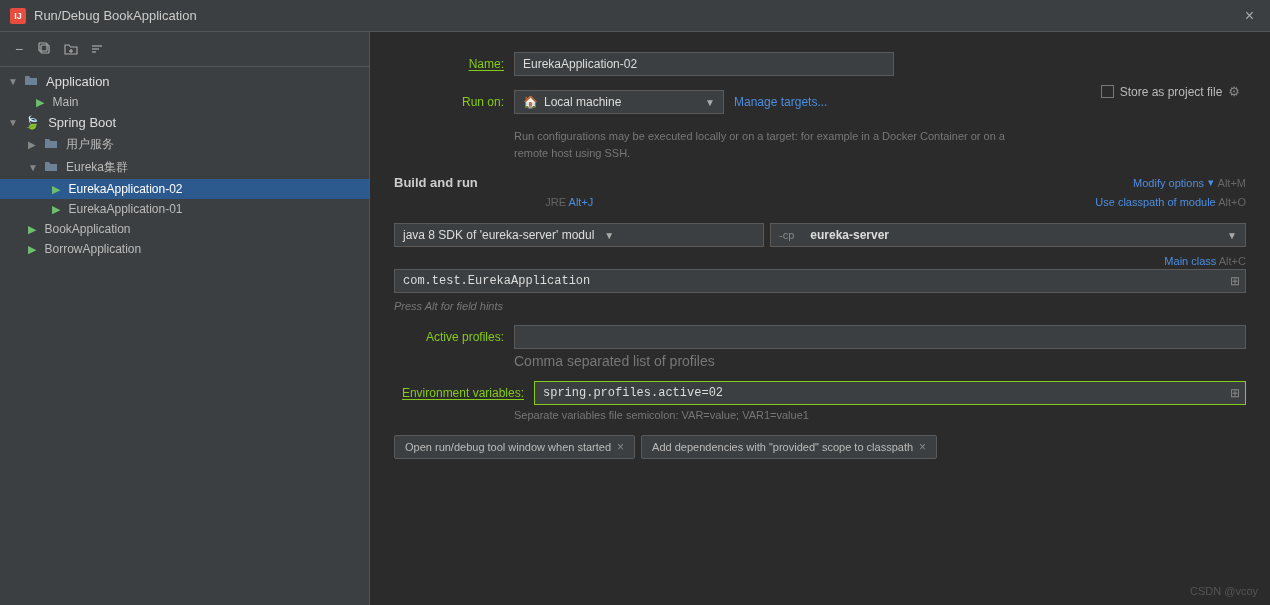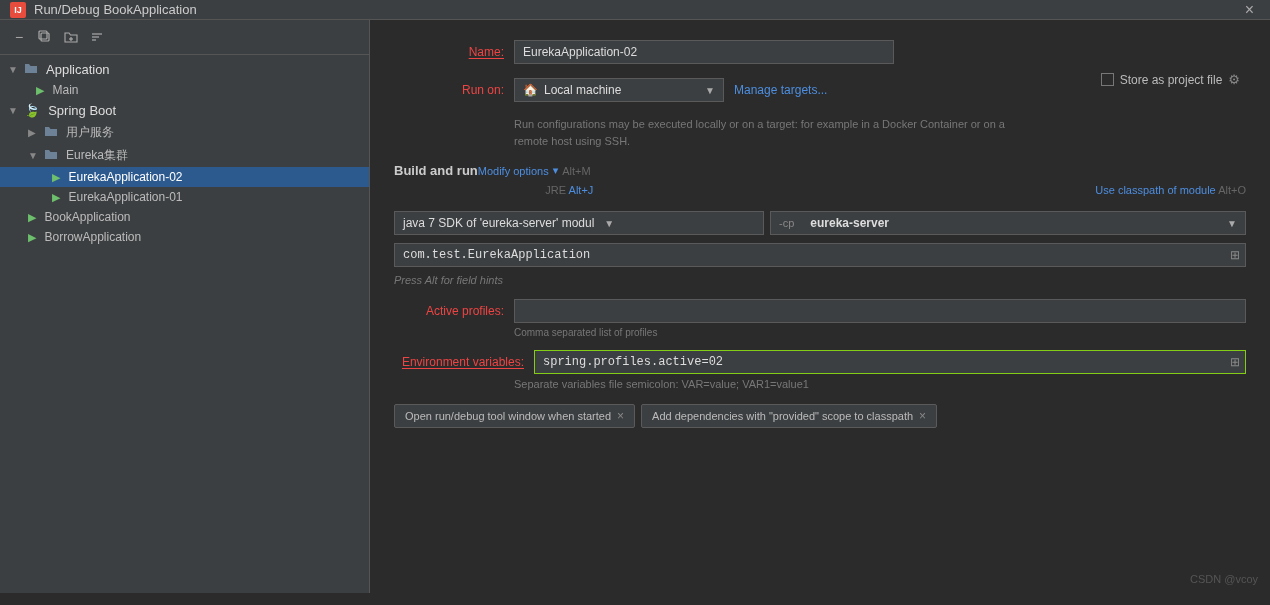--- a/index.html
+++ b/index.html
@@ -7,21 +7,21 @@
       background: #2b2b2b;
       color: #bbb;
       font-family: 'Segoe UI', Arial, sans-serif;
       font-size: 12px;
       width: 1270px;
       height: 605px;
       overflow: hidden;
     }
     .title-bar {
       background: #3c3f41;
-      height: 20px;
+      height: 32px;
       display: flex;
       align-items: center;
       padding: 0 10px;
       gap: 8px;
       border-bottom: 1px solid #555;
     }
     .title-bar-icon {
       width: 16px;
       height: 16px;
       background: #e74c3c;
@@ -89,21 +89,21 @@
       padding: 20px 24px;
       overflow-y: auto;
     }
     .form-row {
       display: flex;
       align-items: center;
       margin-bottom: 14px;
       gap: 10px;
     }
     .form-label {
-      color: #ef4444;
+      color: #84cc16;
       min-width: 110px;
       text-align: right;
       font-size: 12px;
     }
     .form-label.underline { text-decoration: underline; text-underline-offset: 2px; }
     .name-input {
       background: #3c3f41;
       border: 1px solid #5a5a5a;
       color: #ddd;
       padding: 4px 8px;
@@ -224,21 +224,21 @@
       background: #3c3f41;
       border: 1px solid #5a5a5a;
       color: #ddd;
       padding: 4px 8px;
       font-size: 12px;
       flex: 1;
       outline: none;
     }
     .profiles-hint {
       color: #777;
-      font-size: 10px;
+      font-size: 14px;
       margin-bottom: 12px;
       margin-left: 120px;
     }
     .env-vars-row {
       display: flex;
       align-items: center;
       margin-bottom: 4px;
       gap: 10px;
     }
     .env-input-wrap {
@@ -317,21 +317,21 @@
     .watermark {
       position: absolute;
       bottom: 8px;
       right: 12px;
       color: #555;
       font-size: 11px;
     }
     .build-run-top-row {
       display: flex;
       align-items: center;
-      justify-content: flex-start;
+      justify-content: space-between;
       margin-bottom: 6px;
     }
     .right-hints {
       display: flex;
       align-items: center;
       gap: 4px;
     }
     .alt-hint {
       color: #666;
       font-size: 11px;
@@ -477,30 +477,35 @@
         <span>JRE</span> <span style="color:#4d8ee0;">Alt+J</span>
       </span>
       <span style="flex:1;"></span>
       <span style="color:#4d8ee0;font-size:11px;">
         <span>Use classpath of module</span> <span style="color:#666;">Alt+O</span>
       </span>
     </div>
 
     <div class="build-run-row">
       <div class="sdk-select" style="flex:1;">
-        <span>java 7 SDK of 'eureka-server' modul</span>
+        <span>java 8 SDK of 'eureka-server' modul</span>
         <span class="dropdown-arrow" style="margin-left:6px;">▼</span>
       </div>
       <div class="cp-select" style="flex:1;">
         <span class="cp-label">-cp</span>
         <span class="cp-value">eureka-server</span>
         <span class="dropdown-arrow" style="margin-left:auto;">▼</span>
       </div>
     </div>
 
+    <div style="display:flex;justify-content:flex-end;margin-bottom:2px;">
+      <span style="color:#4d8ee0;font-size:11px;">
+        <span>Main class</span> <span style="color:#666;">Alt+C</span>
+      </span>
+    </div>
 
     <div class="main-class-row">
       <div class="main-class-input-wrap">
         <input class="main-class-input" value="com.test.EurekaApplication" style="">
         <span class="main-class-icon">⊞</span>
       </div>
     </div>
 
     <div style="margin-bottom:12px;">
       <span style="color:#777;font-size:11px;font-style:italic;">Press Alt for field hints</span>

